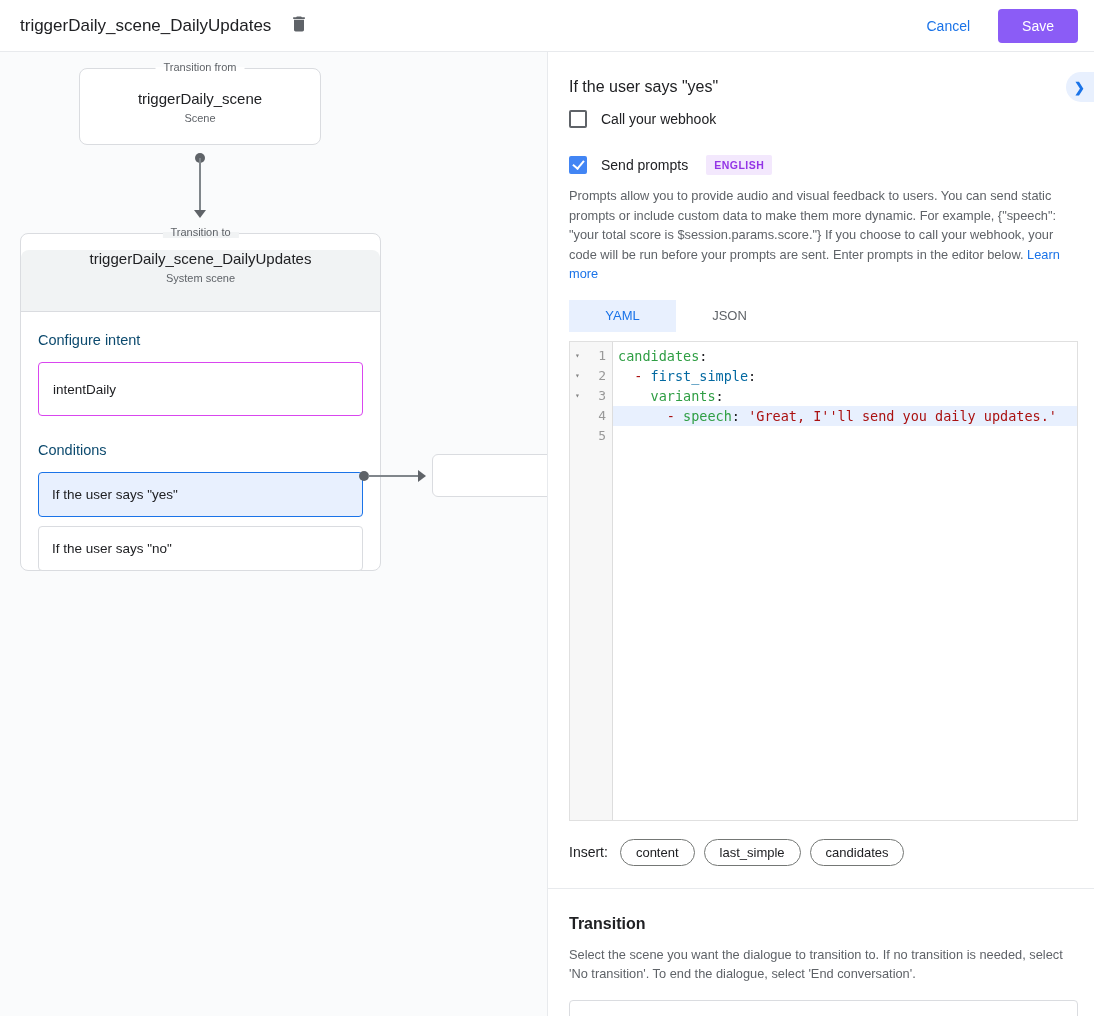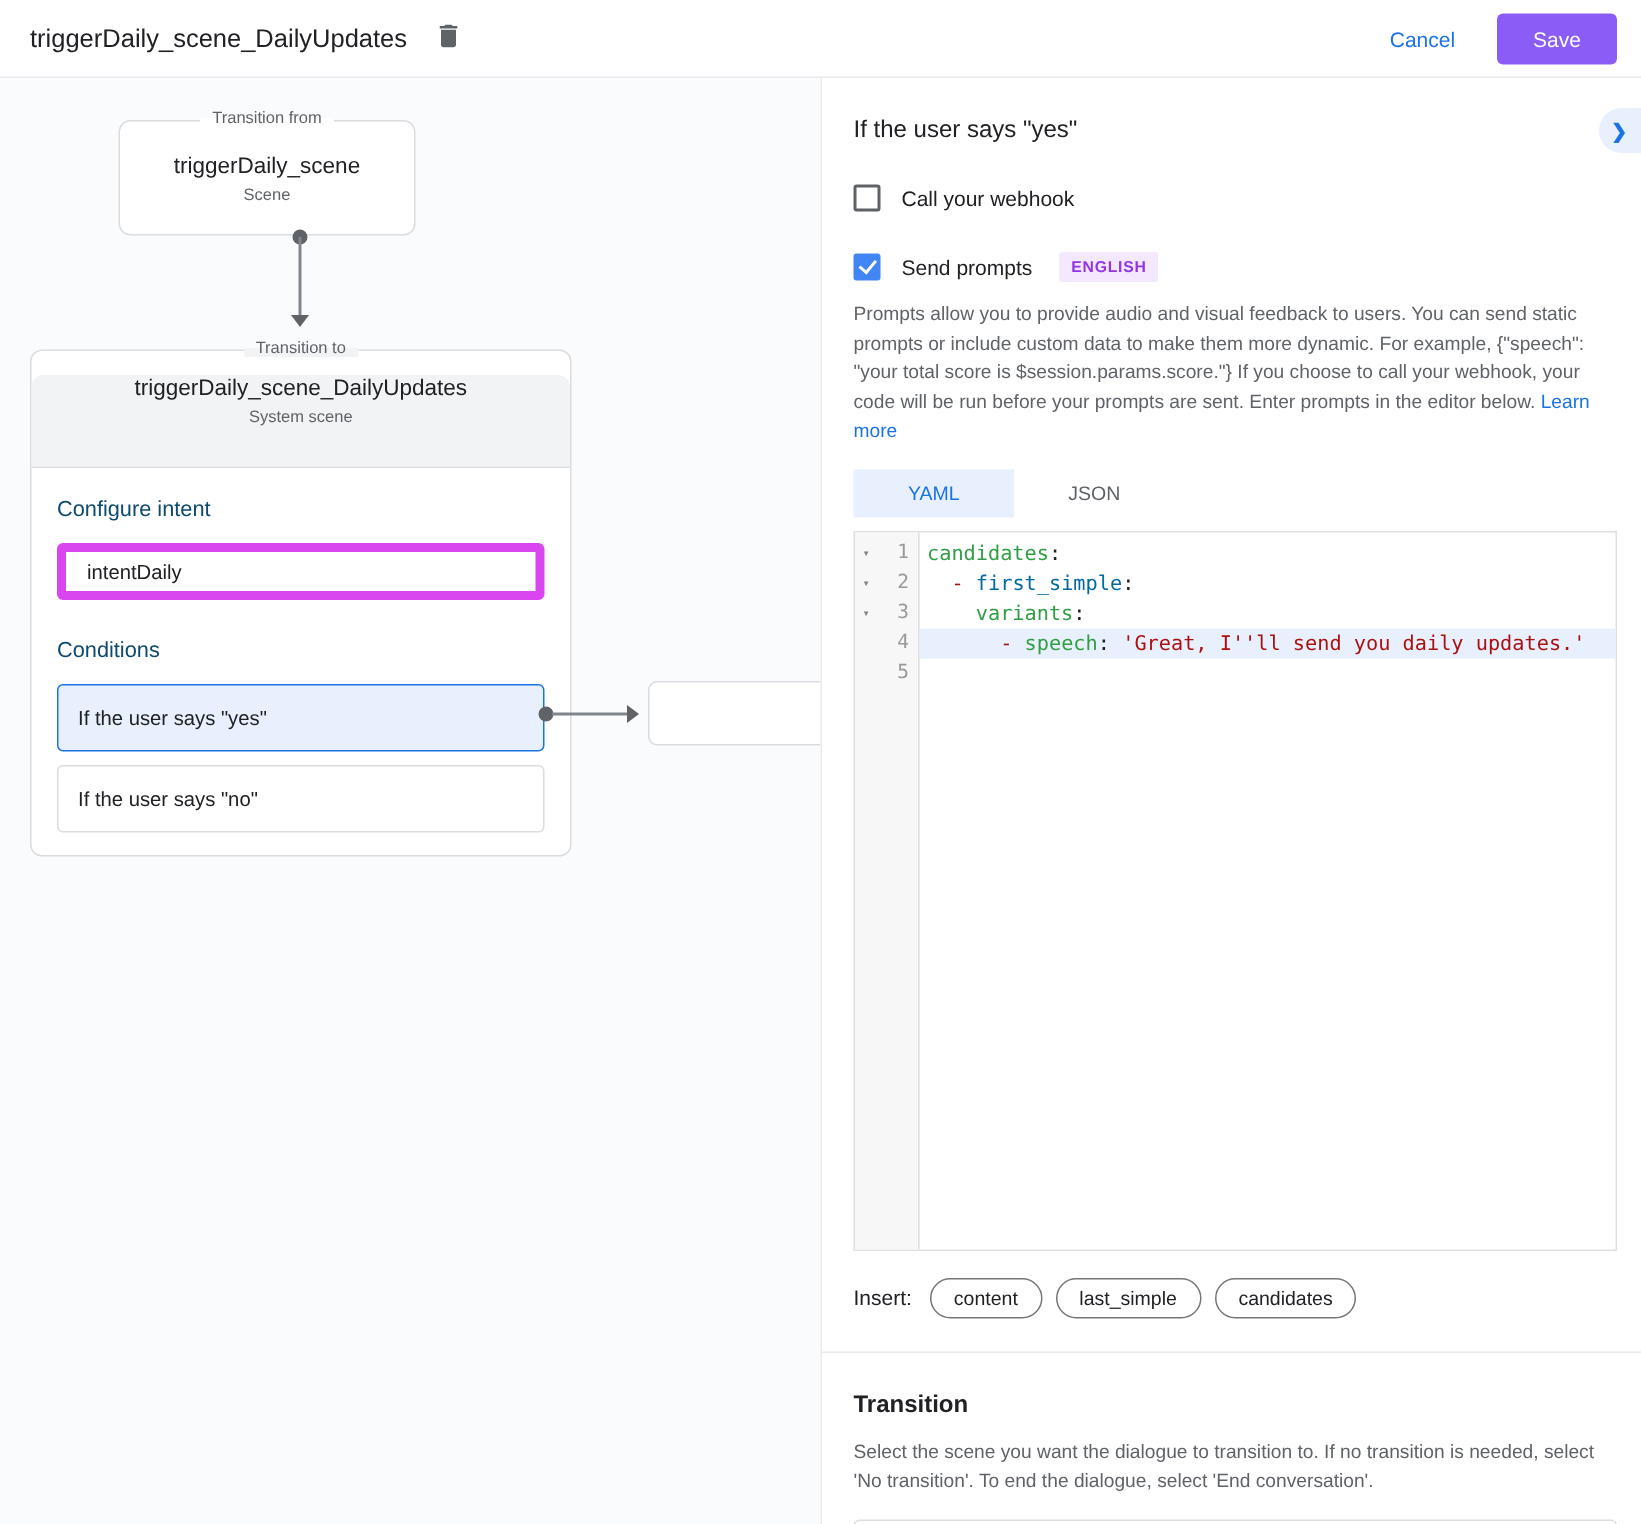--- a/index.html
+++ b/index.html
@@ -21,33 +21,33 @@
   
   .content { display: flex; height: 964px; }
   .canvas { position: relative; width: 547px; height: 964px; background: #fafbfc; overflow: hidden; flex: none; }
   .panel { width: 547px; height: 964px; background: #fff; border-left: 1px solid #e8eaed;
            padding: 0 16px 0 21px; position: relative; overflow: hidden; flex: none; }
 
   
   .node { position: absolute; border: 1px solid #dadce0; border-radius: 8px; background: #fff; }
   .legend { position: absolute; top: -8px; left: 50%; transform: translateX(-50%); font-size: 11px;
             color: #5f6368; padding: 0 8px; white-space: nowrap; }
-  .from-box { left: 79px; top: 28px; width: 198px; height: 77px; text-align: center; }
+  .from-box { left: 79px; top: 16px; width: 242px; height: 77px; text-align: center; }
   .from-box .legend { background: linear-gradient(to bottom, #fafbfc 50%, #ffffff 50%); }
   .scene-name { font-size: 15px; color: #202124; margin-top: 21px; }
   .scene-type { font-size: 11px; color: #5f6368; margin-top: 5px; }
   .to-box { left: 20px; top: 181px; width: 361px; height: 338px; }
   .to-box .legend { background: linear-gradient(to bottom, #fafbfc 50%, #f1f3f4 50%); }
   .to-header { background: #f1f3f4; border-bottom: 1px solid #dadce0; border-radius: 8px 8px 0 0;
                height: 62px; text-align: center; }
   .to-header .scene-name { margin-top: 16px; }
   .to-body { padding: 20px 17px 0 17px; }
   .field-label { font-size: 14.5px; color: #0c4a6e; }
-  .intent-field { margin-top: 14px; border: 6px solid #d946ef; border-radius: 4px; background: #fff;
-                  height: 38px; display: flex; align-items: center; padding: 0 14px; font-size: 13.5px; }
+  .intent-field { margin-top: 14px; border: 1px solid #d946ef; border-radius: 4px; background: #fff;
+                  height: 54px; display: flex; align-items: center; padding: 0 14px; font-size: 13.5px; }
   .conditions-label { margin-top: 26px; }
   .cond { margin-top: 14px; border: 1px solid #dadce0; border-radius: 4px; background: #fff; height: 45px;
           display: flex; align-items: center; padding: 0 13px; font-size: 13.5px; color: #202124; cursor: pointer; }
   .cond + .cond { margin-top: 9px; }
   .cond.selected { background: #e8f0fe; border: 1px solid #1a73e8; }
   .dot { position: absolute; width: 10px; height: 10px; border-radius: 50%; background: #5f6368; }
   .v-dot { left: 195px; top: 101px; }
   .v-line { position: absolute; left: 199px; top: 106px; width: 2px; height: 54px; background: #80868b; }
   .v-arrow { position: absolute; left: 194px; top: 158px; width: 0; height: 0;
              border-left: 6px solid transparent; border-right: 6px solid transparent; border-top: 8px solid #5f6368; }
@@ -56,21 +56,21 @@
   .h-arrow { position: absolute; left: 418px; top: 418px; width: 0; height: 0;
              border-top: 6px solid transparent; border-bottom: 6px solid transparent; border-left: 8px solid #5f6368; }
   .target-box { left: 432px; top: 402px; width: 135px; height: 43px; border-radius: 6px; }
 
   
   .panel-title { margin-top: 26px; font-size: 16px; color: #202124; font-weight: 400; }
   .collapse-btn { position: absolute; right: 0; top: 20px; width: 28px; height: 30px; border: none;
                   background: #e8f0fe; border-radius: 16px 0 0 16px; color: #1a73e8; font-size: 13px;
                   font-weight: bold; cursor: pointer; padding-left: 8px; text-align: left; }
   .check-row { display: flex; align-items: center; gap: 14px; }
-  .row-webhook { margin-top: 27px; }
+  .row-webhook { margin-top: 14px; }
   .row-prompts { margin-top: 27px; }
   .checkbox { width: 18px; height: 18px; border: 2px solid #5f6368; border-radius: 2px; background: #fff;
               cursor: pointer; flex: none; }
   .checkbox.checked { background: #4285f4; border-color: #4285f4; position: relative; }
   .checkbox.checked::after { content: ""; position: absolute; left: 4px; top: 0px; width: 5px; height: 9px;
               border: solid #fff; border-width: 0 2px 2px 0; transform: rotate(40deg); }
   .check-label { font-size: 14px; font-weight: 500; color: #202124; }
   .lang-badge { font-size: 10.5px; font-weight: 700; letter-spacing: 0.5px; color: #9334e6;
                 background: #f3e8fd; padding: 4px 8px; border-radius: 2px; margin-left: 4px; }
   .desc { margin-top: 11px; font-size: 12.8px; line-height: 1.53; color: #5f6368; max-width: 515px; }

